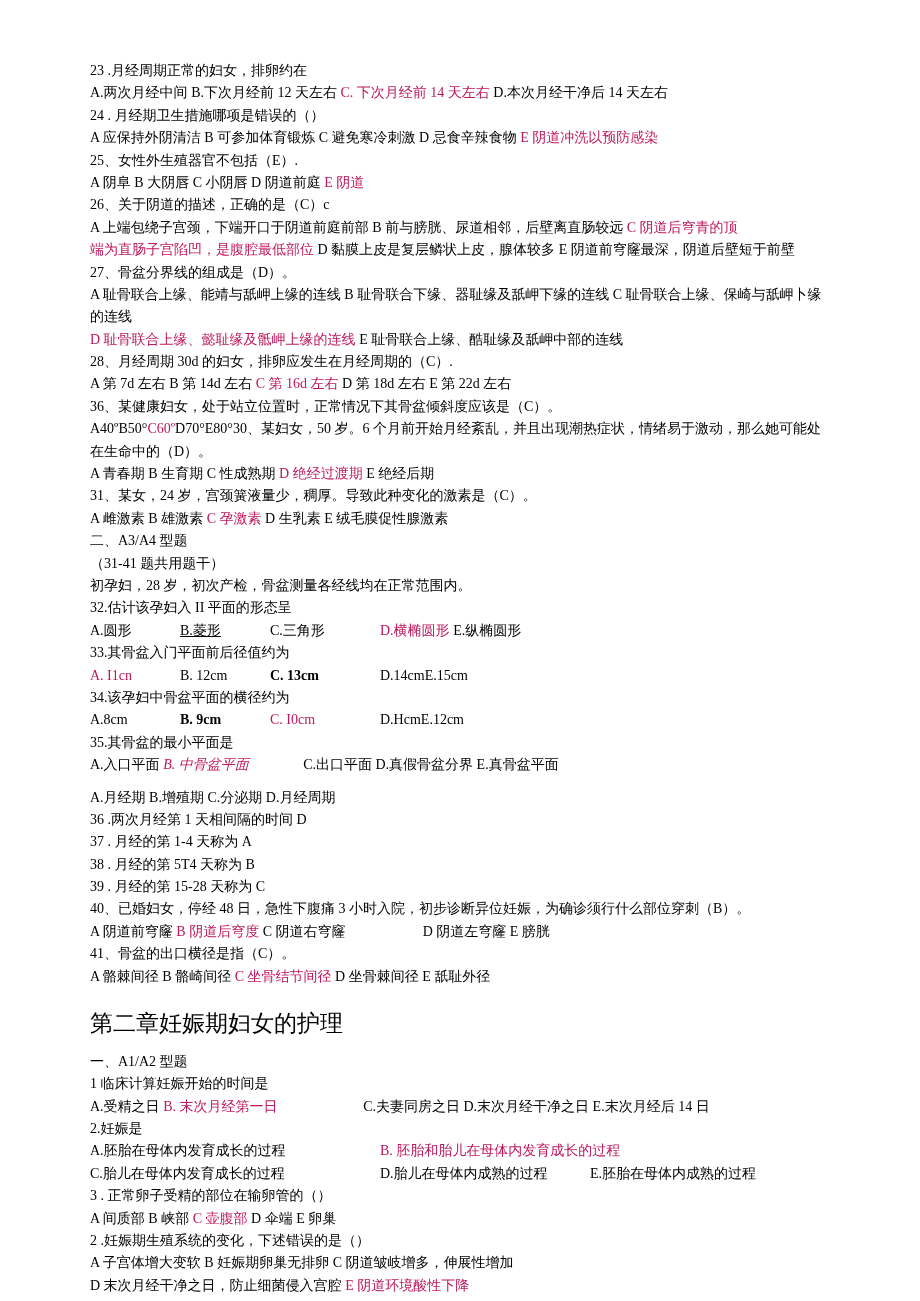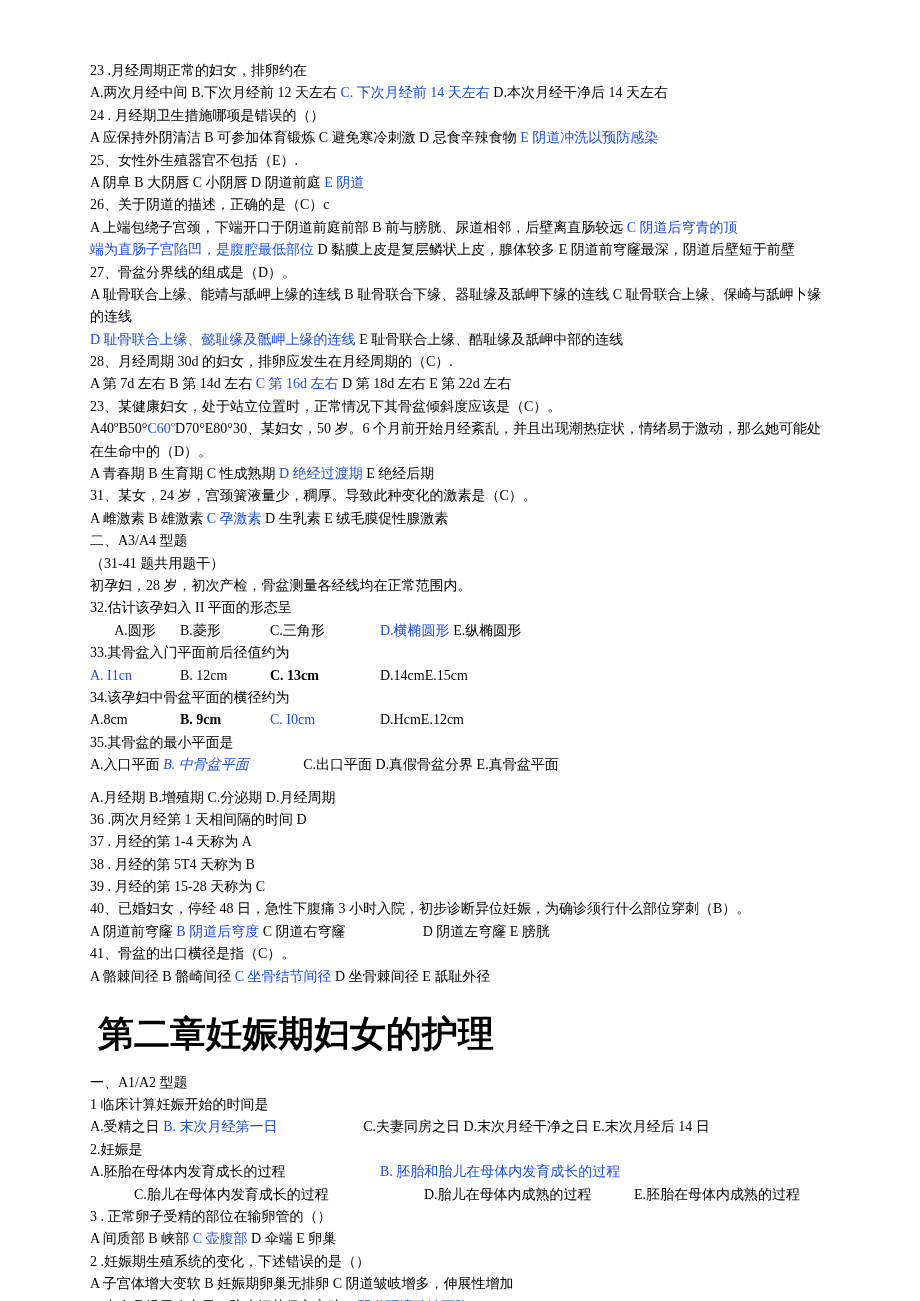--- a/index.html
+++ b/index.html
@@ -10,26 +10,26 @@
     background: #fff;
     margin: 0;
     padding: 60px 90px;
     width: 920px;
     box-sizing: border-box;
   }
   .line {
     margin: 0;
   }
   .red {
-    color: #1d4ed8;
+    color: #be185d;
   }
   .h2 {
-    font-size: 36px;
-    font-weight: bold;
-    margin: 18px 0 8px 8px;
+    font-size: 23px;
+    font-weight: normal;
+    margin: 18px 0 8px 0;
   }
   .gap {
     height: 10px;
   }
 </style>
 </head>
 <body>
 
 <p class="line"><span>23    .月经周期正常的妇女，排卵约在</span></p>
 <p class="line"><span>A.两次月经中间 </span><span>B.下次月经前 12 天左右 </span><span class="red">C. 下次月经前 14 天左右 </span><span>D.本次月经干净后 14 天左右</span></p>
@@ -44,33 +44,33 @@
 <p class="line"><span>A 上端包绕子宫颈，下端开口于阴道前庭前部 </span><span>B 前与膀胱、尿道相邻，后壁离直肠较远 </span><span class="red">C 阴道后穹青的顶</span></p>
 <p class="line"><span class="red">端为直肠子宫陷凹，是腹腔最低部位 </span><span>D 黏膜上皮是复层鳞状上皮，腺体较多 </span><span>E 阴道前穹窿最深，阴道后壁短于前壁</span></p>
 
 <p class="line"><span>27、骨盆分界线的组成是（D）。</span></p>
 <p class="line"><span>A 耻骨联合上缘、能靖与舐岬上缘的连线 </span><span>B 耻骨联合下缘、器耻缘及舐岬下缘的连线 </span><span>C 耻骨联合上缘、保崎与舐岬卜缘的连线 </span></p>
 <p class="line"><span class="red">D 耻骨联合上缘、懿耻缘及骶岬上缘的连线 </span><span>E 耻骨联合上缘、酷耻缘及舐岬中部的连线</span></p>
 
 <p class="line"><span>28、月经周期 30d 的妇女，排卵应发生在月经周期的（C）.</span></p>
 <p class="line"><span>A 第 7d 左右 </span><span>B 第 14d 左右 </span><span class="red">C 第 16d 左右 </span><span>D 第 18d 左右 </span><span>E 第 22d 左右</span></p>
 
-<p class="line"><span>23、某健康妇女，处于站立位置时，正常情况下其骨盆倾斜度应该是（C）。</span></p>
+<p class="line"><span>36、某健康妇女，处于站立位置时，正常情况下其骨盆倾斜度应该是（C）。</span></p>
 <p class="line"><span>A40ºB50°</span><span class="red">C60º</span><span>D70°E80°</span><span>30、某妇女，50 岁。6 个月前开始月经紊乱，并且出现潮热症状，情绪易于激动，那么她可能处在生命中的（D）。</span></p>
 <p class="line"><span>A 青春期 </span><span>B 生育期 </span><span>C 性成熟期 </span><span class="red">D 绝经过渡期 </span><span>E 绝经后期</span></p>
 
 <p class="line"><span>31、某女，24 岁，宫颈簧液量少，稠厚。导致此种变化的激素是（C）。</span></p>
 <p class="line"><span>A 雌激素 </span><span>B 雄激素 </span><span class="red">C 孕激素 </span><span>D 生乳素 </span><span>E 绒毛膜促性腺激素</span></p>
 
 <p class="line"><span>二、A3/A4 型题</span></p>
 <p class="line"><span>（31-41 题共用题干）</span></p>
 <p class="line"><span>初孕妇，28 岁，初次产检，骨盆测量各经线均在正常范围内。</span></p>
 
 <p class="line"><span>32.估计该孕妇入 II 平面的形态呈</span></p>
-<p class="line"><span style="display:inline-block;width:90px;text-align:center;">A.圆形</span><span style="display:inline-block;width:90px;">B.菱形</span><span style="display:inline-block;width:110px;">C.三角形</span><span class="red">D.横椭圆形 </span><span>E.纵椭圆形</span></p>
+<p class="line"><span style="display:inline-block;width:90px;">A.圆形</span><span style="display:inline-block;width:90px;text-decoration:underline;">B.菱形</span><span style="display:inline-block;width:110px;">C.三角形</span><span class="red">D.横椭圆形 </span><span>E.纵椭圆形</span></p>
 
 <p class="line"><span>33.其骨盆入门平面前后径值约为</span></p>
 <p class="line"><span class="red" style="display:inline-block;width:90px;">A. I1cn</span><span style="display:inline-block;width:90px;">B. 12cm</span><span style="display:inline-block;width:110px;font-weight:bold;">C. 13cm</span><span>D.14cmE.15cm</span></p>
 
 <p class="line"><span>34.该孕妇中骨盆平面的横径约为</span></p>
 <p class="line"><span style="display:inline-block;width:90px;">A.8cm</span><span style="display:inline-block;width:90px;font-weight:bold;">B. 9cm</span><span class="red" style="display:inline-block;width:110px;">C. I0cm</span><span>D.HcmE.12cm</span></p>
 
 <p class="line"><span>35.其骨盆的最小平面是</span></p>
 <p class="line"><span>A.入口平面 </span><span class="red" style="display:inline-block;width:140px;font-style:italic;">B. 中骨盆平面</span><span>C.出口平面 </span><span>D.真假骨盆分界 </span><span>E.真骨盆平面</span></p>
 
@@ -89,20 +89,20 @@
 <p class="line"><span>A 骼棘间径 </span><span>B 骼崎间径 </span><span class="red">C 坐骨结节间径 </span><span>D 坐骨棘间径 </span><span>E 舐耻外径</span></p>
 
 <p class="h2"><span>第二章妊娠期妇女的护理</span></p>
 <p class="line"><span>一、A1/A2 型题</span></p>
 
 <p class="line"><span>1 临床计算妊娠开始的时间是</span></p>
 <p class="line"><span>A.受精之日 </span><span class="red" style="display:inline-block;width:200px;">B. 末次月经第一日</span><span>C.夫妻同房之日 </span><span>D.末次月经干净之日 </span><span>E.末次月经后 14 日</span></p>
 
 <p class="line"><span>2.妊娠是</span></p>
 <p class="line"><span style="display:inline-block;width:290px;">A.胚胎在母体内发育成长的过程</span><span class="red">B. 胚胎和胎儿在母体内发育成长的过程</span></p>
-<p class="line"><span style="display:inline-block;width:290px;margin-left:44px;">C.胎儿在母体内发育成长的过程</span><span style="display:inline-block;width:210px;">D.胎儿在母体内成熟的过程</span><span>E.胚胎在母体内成熟的过程</span></p>
+<p class="line"><span style="display:inline-block;width:290px;">C.胎儿在母体内发育成长的过程</span><span style="display:inline-block;width:210px;">D.胎儿在母体内成熟的过程</span><span>E.胚胎在母体内成熟的过程</span></p>
 
 <p class="line"><span>3    . 正常卵子受精的部位在输卵管的（）</span></p>
 <p class="line"><span>A 间质部 </span><span>B 峡部 </span><span class="red">C 壶腹部 </span><span>D 伞端 </span><span>E 卵巢</span></p>
 
 <p class="line"><span>2    .妊娠期生殖系统的变化，下述错误的是（）</span></p>
 <p class="line"><span>A 子宫体增大变软 </span><span>B 妊娠期卵巢无排卵 </span><span>C 阴道皱岐增多，伸展性增加</span></p>
 <p class="line"><span>D 末次月经干净之日，防止细菌侵入宫腔 </span><span class="red">E 阴道环境酸性下降</span></p>
 
 </body></html>

